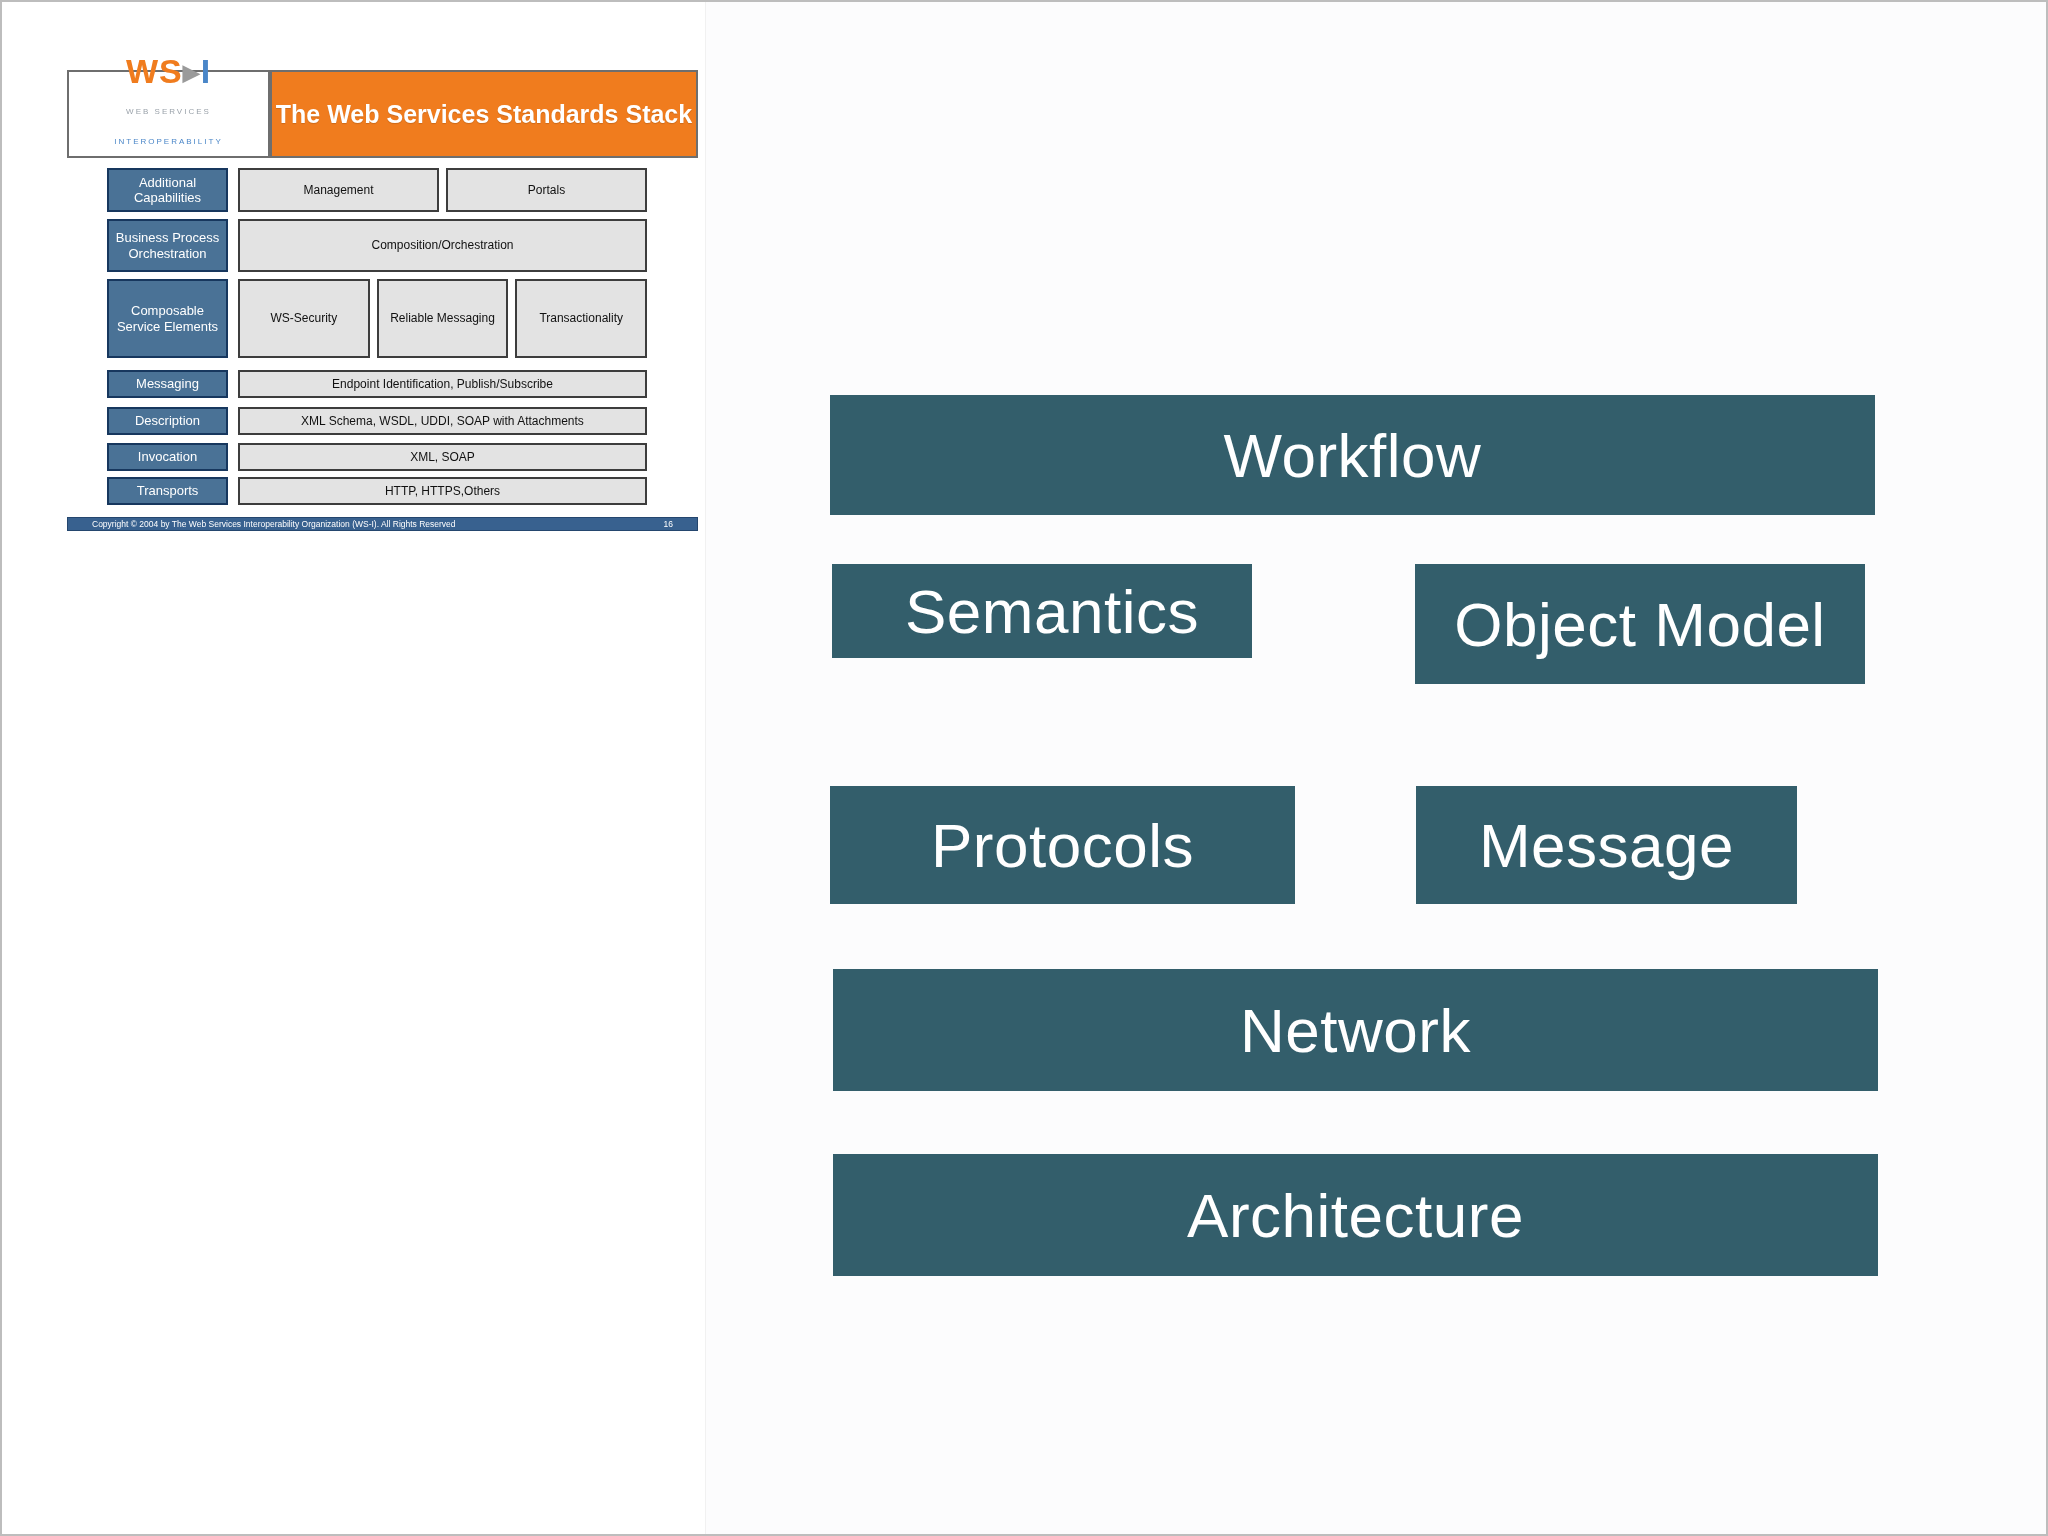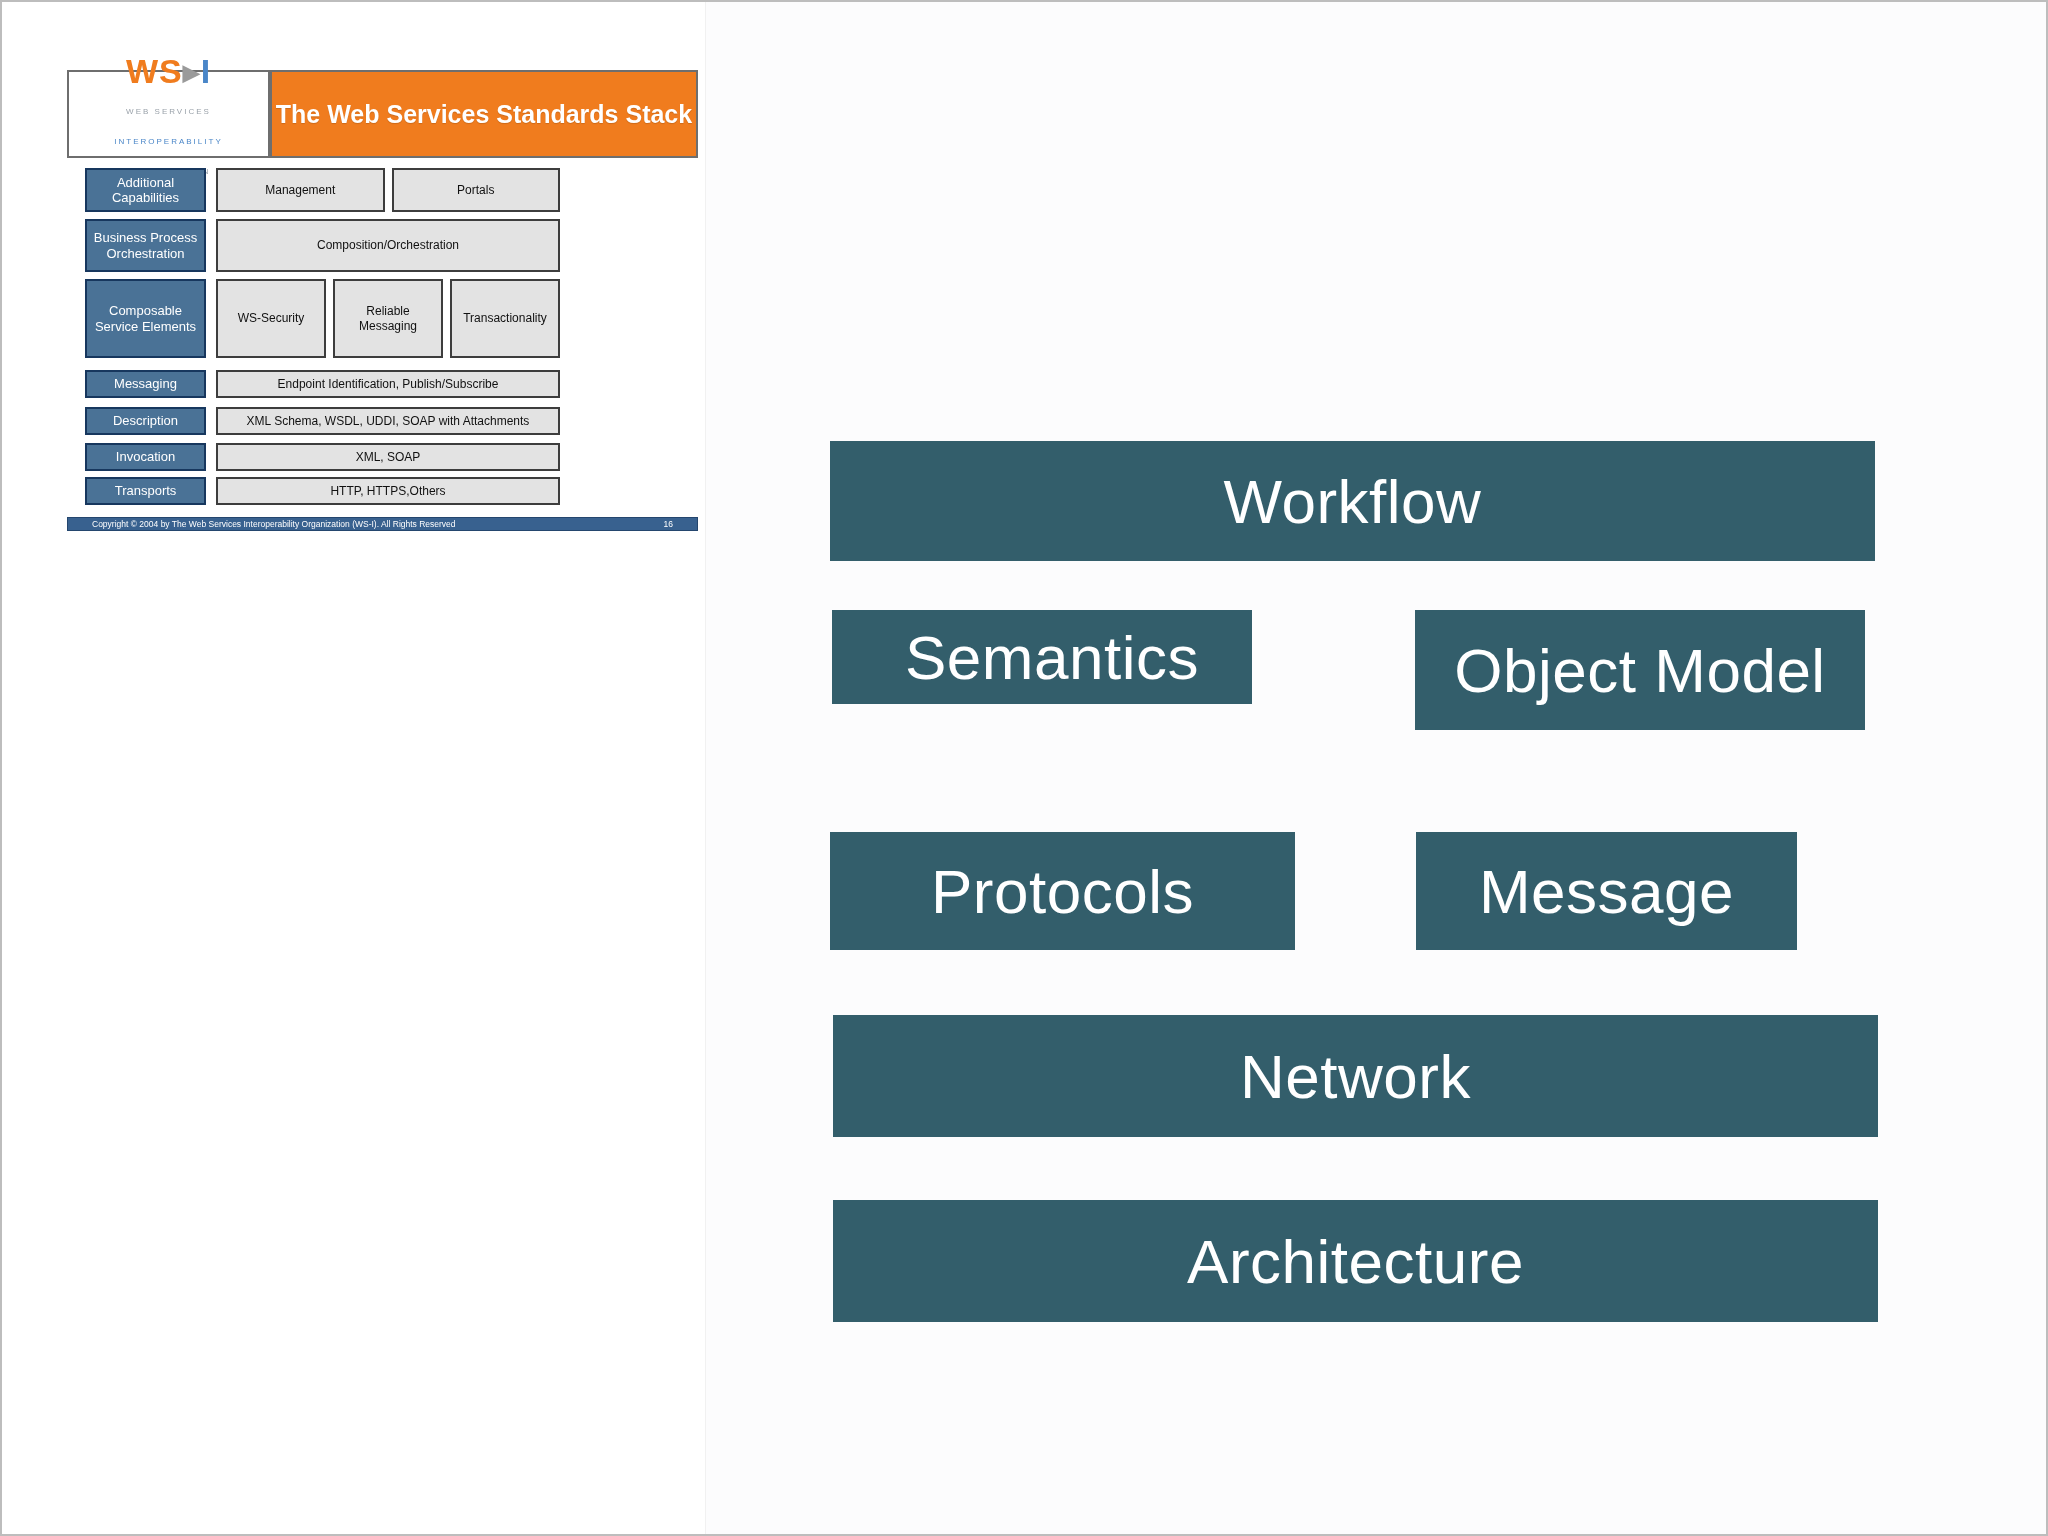--- a/index.html
+++ b/index.html
@@ -44,21 +44,21 @@
   .logo-blue { color: #4a86c8; }
 
   .title-box {
     position: absolute; left: 203px; top: 0; width: 428px; height: 88px;
     background: #f07c1e; border: 2px solid #6e6e6e;
     color: #ffffff; font-weight: bold; font-size: 25px;
     display: flex; align-items: center; justify-content: center;
     text-shadow: 0 1px 1px rgba(0,0,0,0.15);
   }
 
-  .stack-row { position: absolute; left: 18px; width: 475px; display: flex; }
+  .stack-row { position: absolute; left: 40px; width: 540px; display: flex; }
   .row-label {
     width: 121px; flex: 0 0 121px; margin-right: 10px;
     background: #4a7296; border: 2px solid #17375e;
     color: #ffffff; font-size: 13px; line-height: 1.18; text-align: center;
     display: flex; align-items: center; justify-content: center;
     padding: 1px 3px;
   }
   .row-cells { flex: 1; display: flex; gap: 7px; }
   .cell {
     flex: 1;
@@ -87,21 +87,20 @@
   
   .tealbox {
     position: absolute;
     background: #335e6b;
     color: #ffffff;
     font-size: 62px;
     font-weight: 300;
     letter-spacing: 0.5px;
     display: flex; align-items: center; justify-content: center;
     white-space: nowrap;
-    margin-top: 46px;
   }
   .box-workflow     { left: 828px;  top: 393px;  width: 1045px; height: 120px; }
   .box-semantics    { left: 830px;  top: 562px;  width: 420px;  height: 94px; padding-left: 20px; }
   .box-objectmodel  { left: 1413px; top: 562px;  width: 450px;  height: 120px; }
   .box-protocols    { left: 828px;  top: 784px;  width: 465px;  height: 118px; }
   .box-message      { left: 1414px; top: 784px;  width: 381px;  height: 118px; }
   .box-network      { left: 831px;  top: 967px;  width: 1045px; height: 122px; }
   .box-architecture { left: 831px;  top: 1152px; width: 1045px; height: 122px; }
 </style>
 </head>

